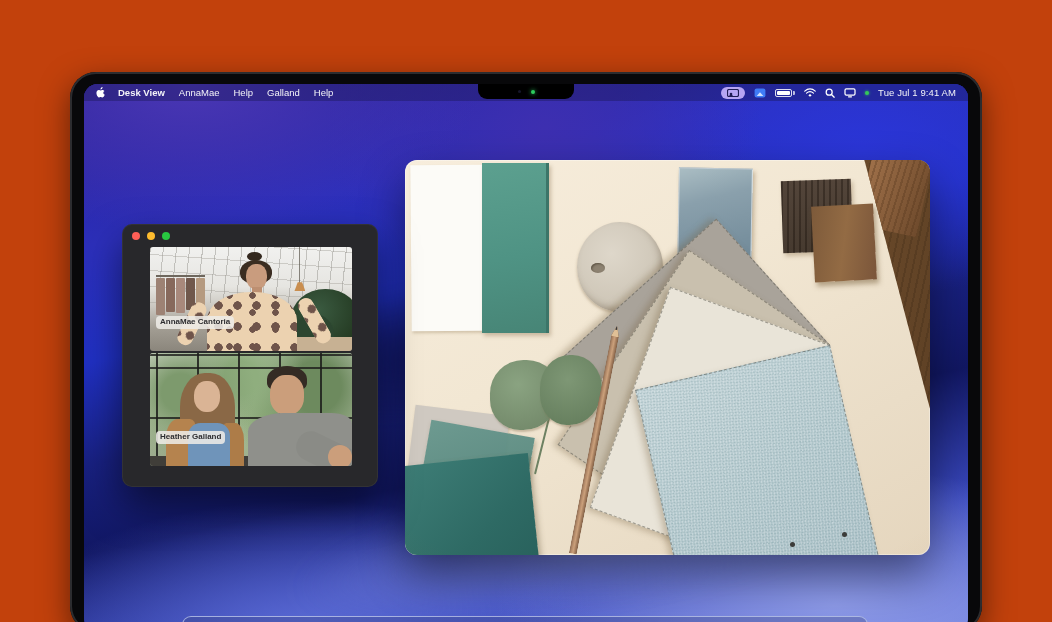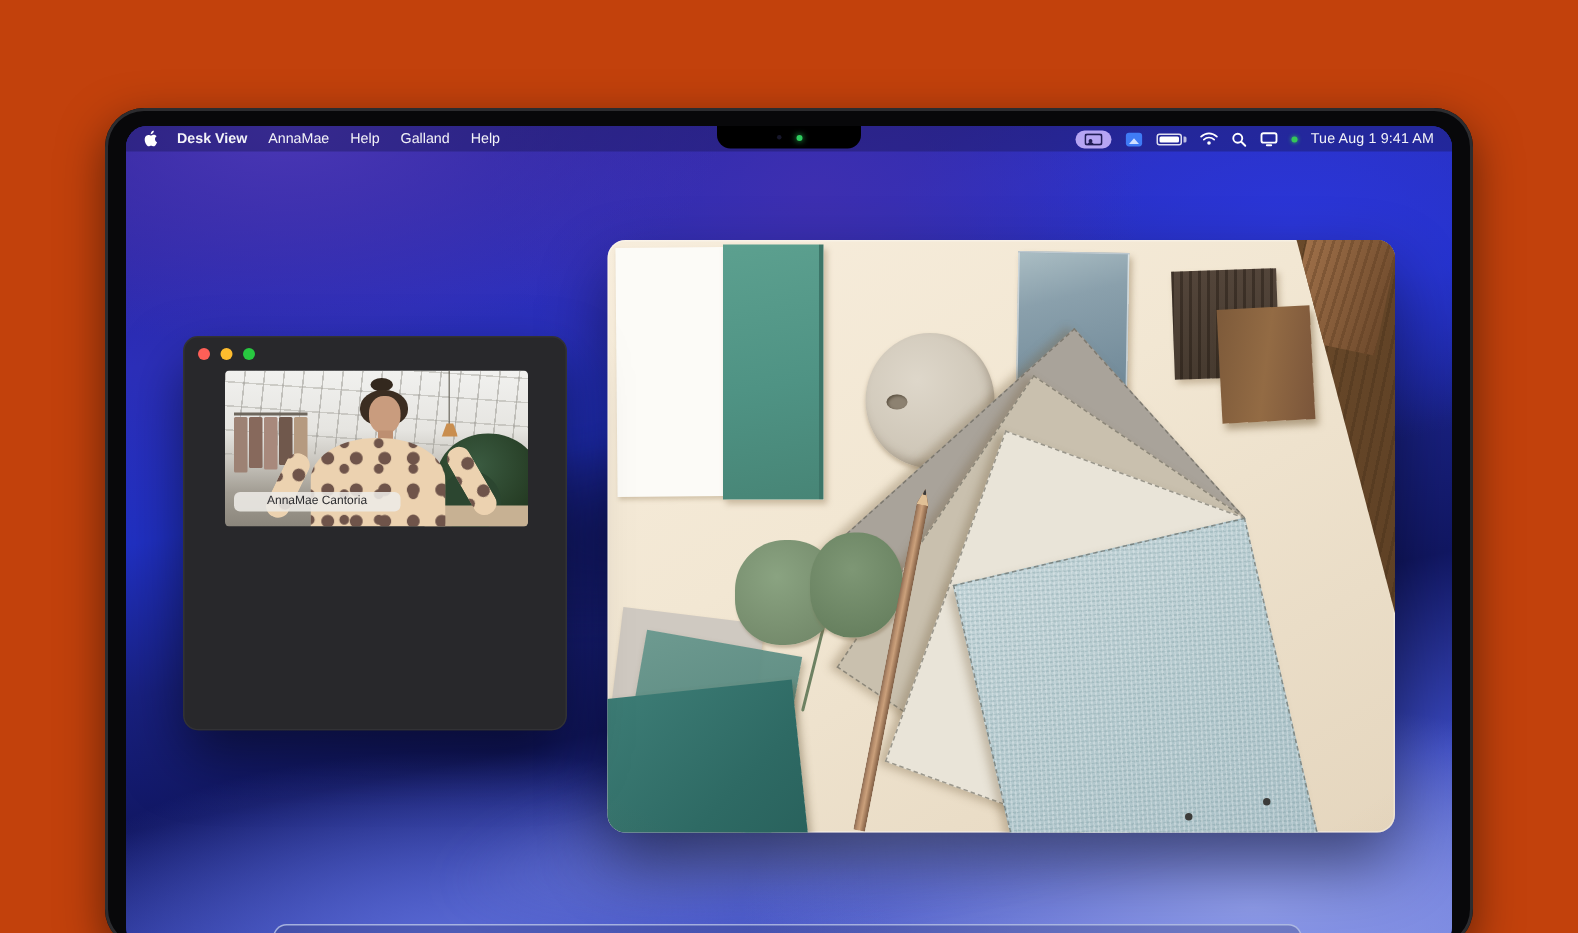--- a/index.html
+++ b/index.html
@@ -63,23 +63,23 @@
   .call-win { position:absolute; left:38px; top:140px; width:256px; height:263px;
     background:#28282b; border-radius:10px; z-index:3;
     box-shadow:0 18px 38px rgba(0,0,0,.5), inset 0 0 0 1px rgba(255,255,255,.05); }
   .titlebar { height:23px; display:flex; align-items:center; padding-left:10px; gap:7px; }
   .tl { width:8px; height:8px; border-radius:50%; }
   .tl-red{background:#ff5f57;} .tl-yellow{background:#febc2e;} .tl-green{background:#28c840;}
   .tiles { position:absolute; left:28px; top:23px; width:202px; }
   .vtile { position:relative; width:202px; border-radius:3px; overflow:hidden; }
   .vtile-1 { height:104px; margin-bottom:2px; }
   .vtile-2 { height:113px; }
-  .name-tag { position:absolute; left:6px; bottom:10px; z-index:9;
+  .name-tag { position:absolute; left:6px; bottom:22px; z-index:9;
     background:rgba(237,235,230,.88); color:#2d2d30; font-size:8px; line-height:1.25;
-    padding:1px 22px 2px; border-radius:4px; white-space:nowrap; }
+    padding:1px 4px 2px; border-radius:4px; white-space:nowrap;font-weight:bold; }
 
   
   .loft-bg { position:absolute; inset:0;
     background:linear-gradient(180deg,#f1f1ef 0%,#e6e5e1 38%,#c9c6bf 58%,#a29d93 78%,#8b867c 100%); }
   .trusses { position:absolute; left:0; top:0; right:0; height:54%; opacity:.9;
     background:
       repeating-linear-gradient(96deg, rgba(148,146,140,.55) 0 1px, transparent 1px 13px),
       repeating-linear-gradient(4deg, rgba(163,160,153,.5) 0 1px, transparent 1px 16px); }
   .garments { position:absolute; left:3%; top:27%; width:24%; height:38%;
     display:flex; gap:1px; border-top:2px solid #6e675d; padding-top:1px; }
@@ -269,21 +269,21 @@
           </svg>
           <svg class="icn" width="10" height="10" viewBox="0 0 12 12">
             <circle cx="5" cy="5" r="3.6" fill="none" stroke="#fff" stroke-width="1.5"></circle>
             <line x1="7.8" y1="7.8" x2="11" y2="11" stroke="#fff" stroke-width="1.6" stroke-linecap="round"></line>
           </svg>
           <svg class="icn" width="12" height="10" viewBox="0 0 14 12">
             <rect x="1" y="1" width="12" height="7.5" rx="1.6" fill="none" stroke="#fff" stroke-width="1.5"></rect>
             <rect x="4.5" y="9.8" width="5" height="1.6" rx="0.8" fill="#fff"></rect>
           </svg>
           <span class="rec-dot"></span>
-          <span class="mb-time">Tue Aug 1 9:41 AM</span>
+          <span class="mb-time">Tue Jul 1 9:41 AM</span>
         </span>
       </div>
 
       <div class="notch">
         <span class="cam-dot"></span>
         <span class="led-dot"></span>
       </div>
 
       <div class="call-win">
         <div class="titlebar">
@@ -311,20 +311,36 @@
             <div class="pa-arm-l blouse"></div>
             <div class="pa-arm-r blouse"></div>
             <div class="pa-bun"></div>
             <div class="pa-hair"></div>
             <div class="pa-face"></div>
             <div class="pa-neck"></div>
             <div class="pa-body blouse"></div>
             <span class="name-tag">AnnaMae Cantoria</span>
           </div>
 
+          <div class="vtile vtile-2">
+            <div class="win-bg"></div>
+            <div class="mullions"></div>
+            <div class="ledge"></div>
+            <div class="pm-hair"></div>
+            <div class="pm-face"></div>
+            <div class="pm-body"></div>
+            <div class="pm-arm"></div>
+            <div class="pm-hand"></div>
+            <div class="ph-hair"></div>
+            <div class="ph-card-l"></div>
+            <div class="ph-card-r"></div>
+            <div class="ph-shirt"></div>
+            <div class="ph-face"></div>
+            <span class="name-tag">Heather Galland</span>
+          </div>
 
         </div>
       </div>
 
       <div class="desk-win">
         <div class="desk-wood">
           <div class="wood-plank"></div>
         </div>
         <div class="white-card"></div>
         <div class="teal-tile"></div>

